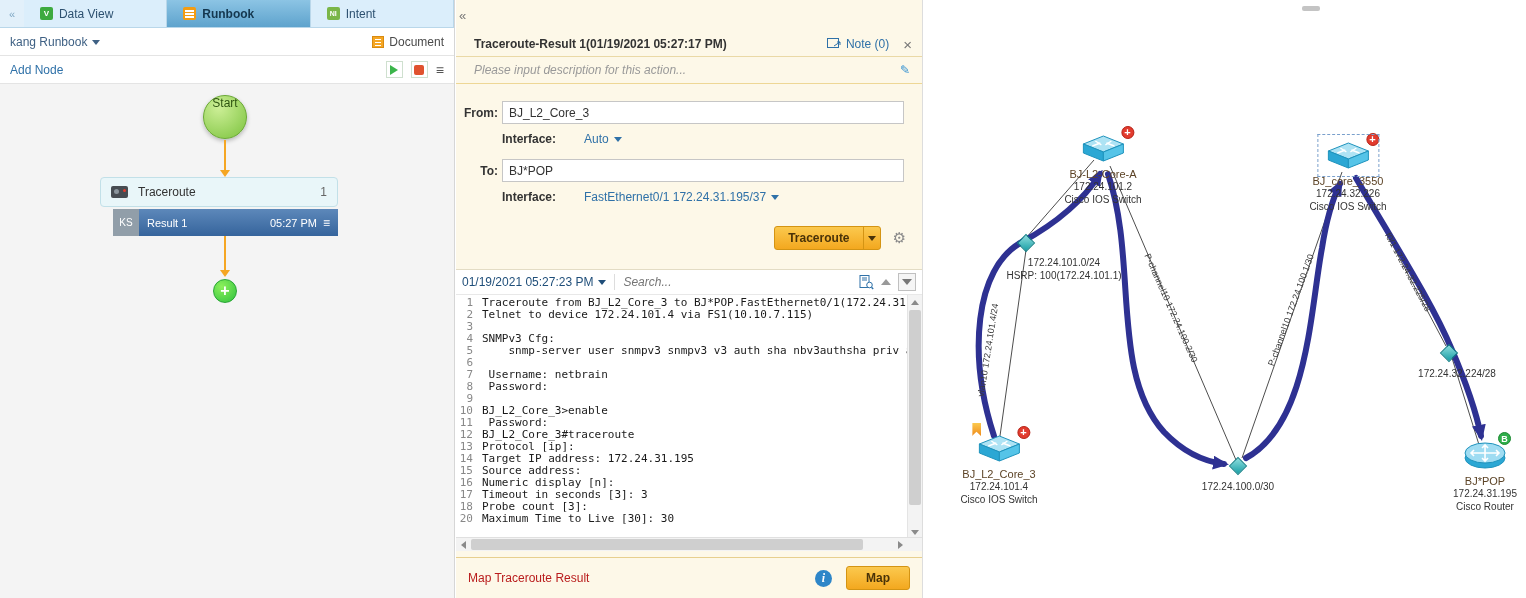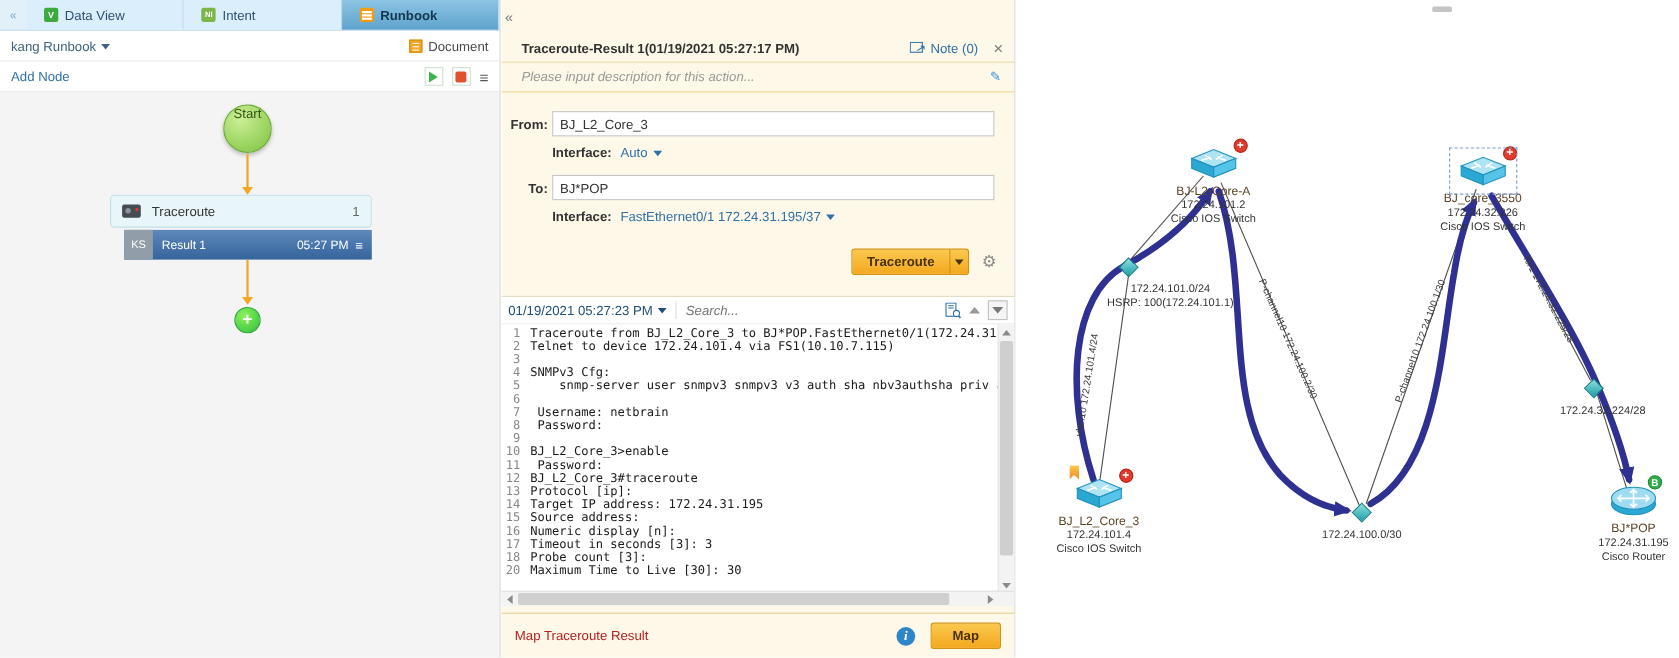--- a/index.html
+++ b/index.html
@@ -59,21 +59,21 @@
   .collapse-btn { position:absolute; left:3px; top:8px; color:#777; font-size:13px; cursor:pointer; }
   .panel-header { height:25px; display:flex; align-items:center; padding:0 10px 0 18px; border-bottom:1px solid #ead9a6; }
   .panel-title { font-weight:bold; color:#333; }
   .note-wrap { margin-left:auto; display:flex; align-items:center; gap:5px; color:#2f71a8; cursor:pointer; }
   .close-x { margin-left:14px; color:#777; font-size:15px; cursor:pointer; }
   .desc-row { height:27px; display:flex; align-items:center; padding:0 12px 0 18px; border-bottom:1px solid #eed795; color:#999; font-style:italic; }
   .pencil { margin-left:auto; color:#2f8fd0; font-style:normal; cursor:pointer; }
   .form-row { display:flex; align-items:center; padding-left:6px; }
   .form-label { width:36px; text-align:right; font-weight:bold; color:#333; flex:0 0 auto; }
   .form-input { margin-left:4px; width:402px; height:23px; border:1px solid #c6c6c6; background:#fff; padding:0 6px; font-size:12px; color:#333; font-family:"Liberation Sans",sans-serif; }
-  .iface-row { display:flex; align-items:flex-start; margin-left:46px; margin-top:8px; }
+  .iface-row { display:flex; align-items:flex-start; margin-left:46px; margin-top:8px;gap:20px; }
   .iface-label { font-weight:bold; color:#333; margin-right:8px; }
   .iface-value { color:#2f71a8; cursor:pointer; }
   .btn-row { display:flex; align-items:center; justify-content:flex-end; margin-top:22px; padding-right:16px; }
   .split-btn { display:flex; align-items:stretch; height:24px; border:1px solid #d49413; border-radius:3px; overflow:hidden; background:linear-gradient(180deg,#fbc94e,#f3a81f); cursor:pointer; }
   .split-main { padding:0 13px; display:flex; align-items:center; color:#4a3308; font-weight:bold; }
   .split-arrow { width:17px; display:flex; align-items:center; justify-content:center; border-left:1px solid #d49413; }
   .split-arrow .caret-down { margin:0; color:#4a3308; }
   .gear { margin-left:12px; color:#8a8a8a; font-size:15px; cursor:pointer; }
   .results-toolbar { margin-top:19px; height:26px; background:#fff; border-top:1px solid #e3dcc4; border-bottom:1px solid #e8e8e8; display:flex; align-items:center; padding:0 6px; }
   .ts-select { display:flex; align-items:center; color:#1f4e79; cursor:pointer; white-space:nowrap; }
@@ -125,27 +125,27 @@
 
 <div class="app">
 
   <div class="left-panel">
     <div class="tabbar">
       <div class="tab-handle">«</div>
       <div class="tab">
         <span class="tab-ico ico-v">V</span>
         <span>Data View</span>
       </div>
+      <div class="tab active">
+        <span class="tab-ico ico-rb"></span>
+        <span>Runbook</span>
+      </div>
       <div class="tab">
         <span class="tab-ico ico-ni">NI</span>
         <span>Intent</span>
-      </div>
-      <div class="tab active">
-        <span class="tab-ico ico-rb"></span>
-        <span>Runbook</span>
       </div>
     </div>
 
     <div class="runbook-header">
       <span class="runbook-title">
         <span>kang Runbook</span><span class="caret-down"></span>
       </span>
       <span class="flex-spacer"></span>
       <span class="doc-wrap">
         <span class="doc-icon"></span>

